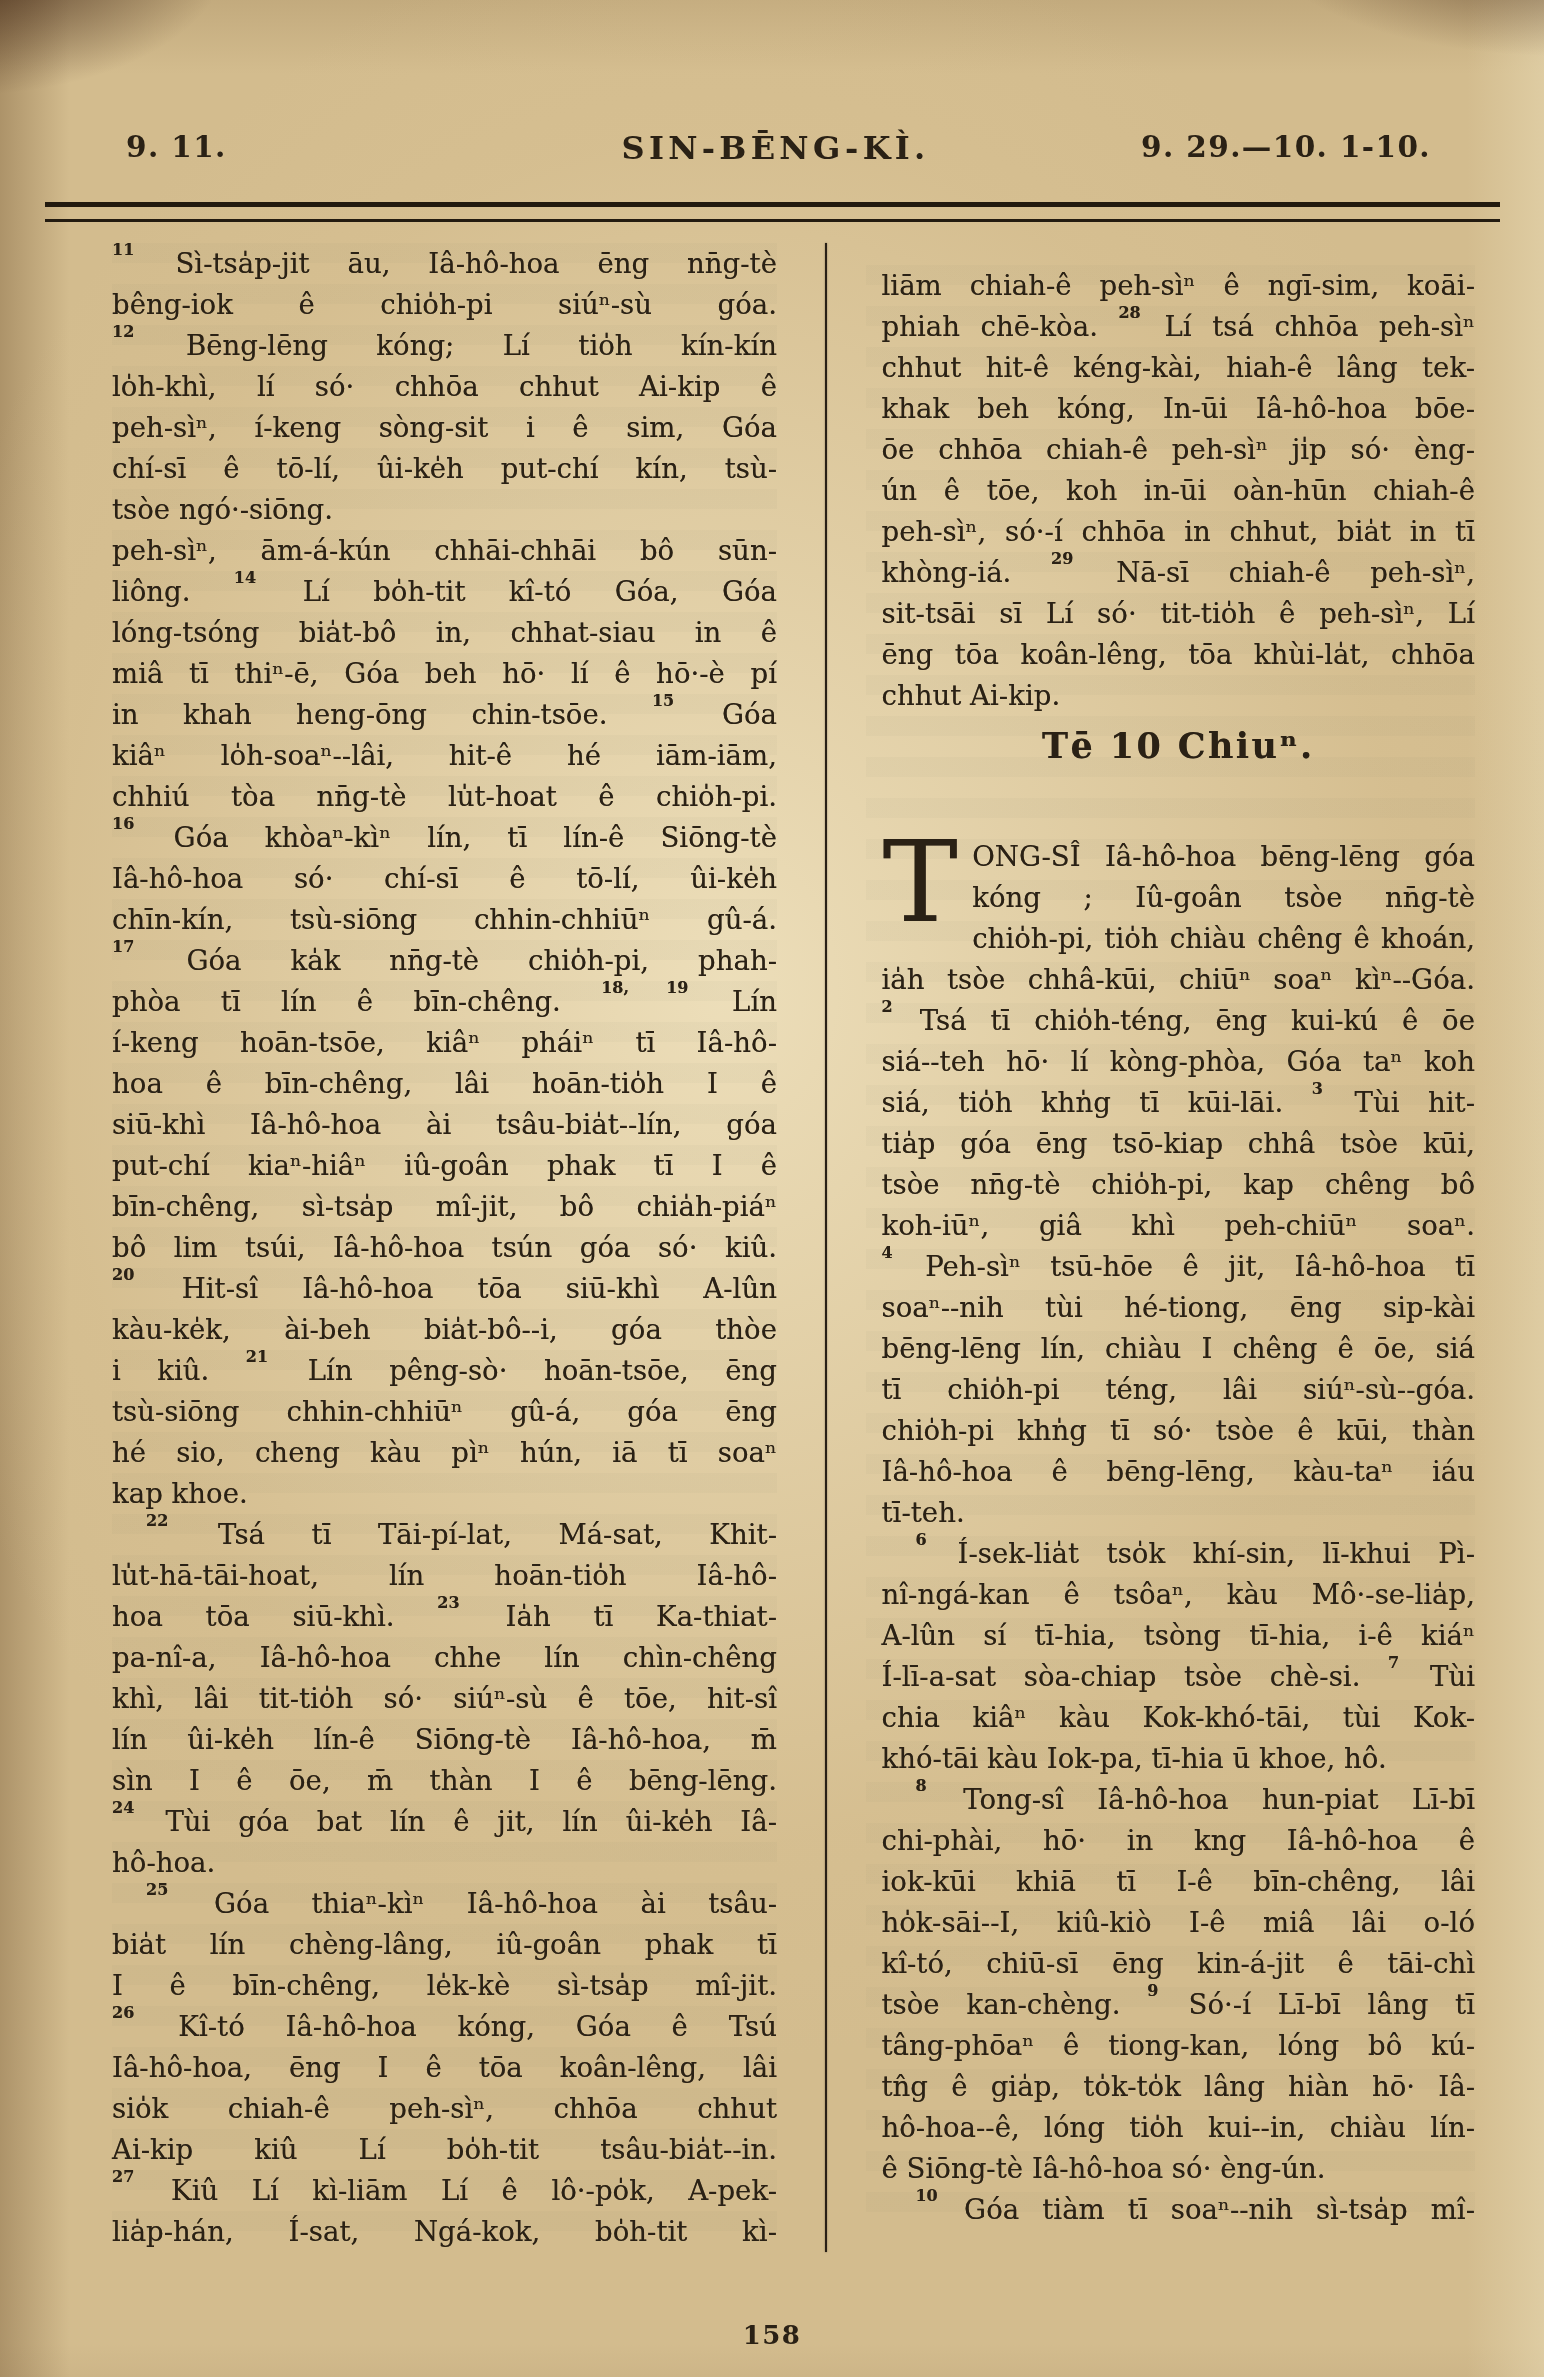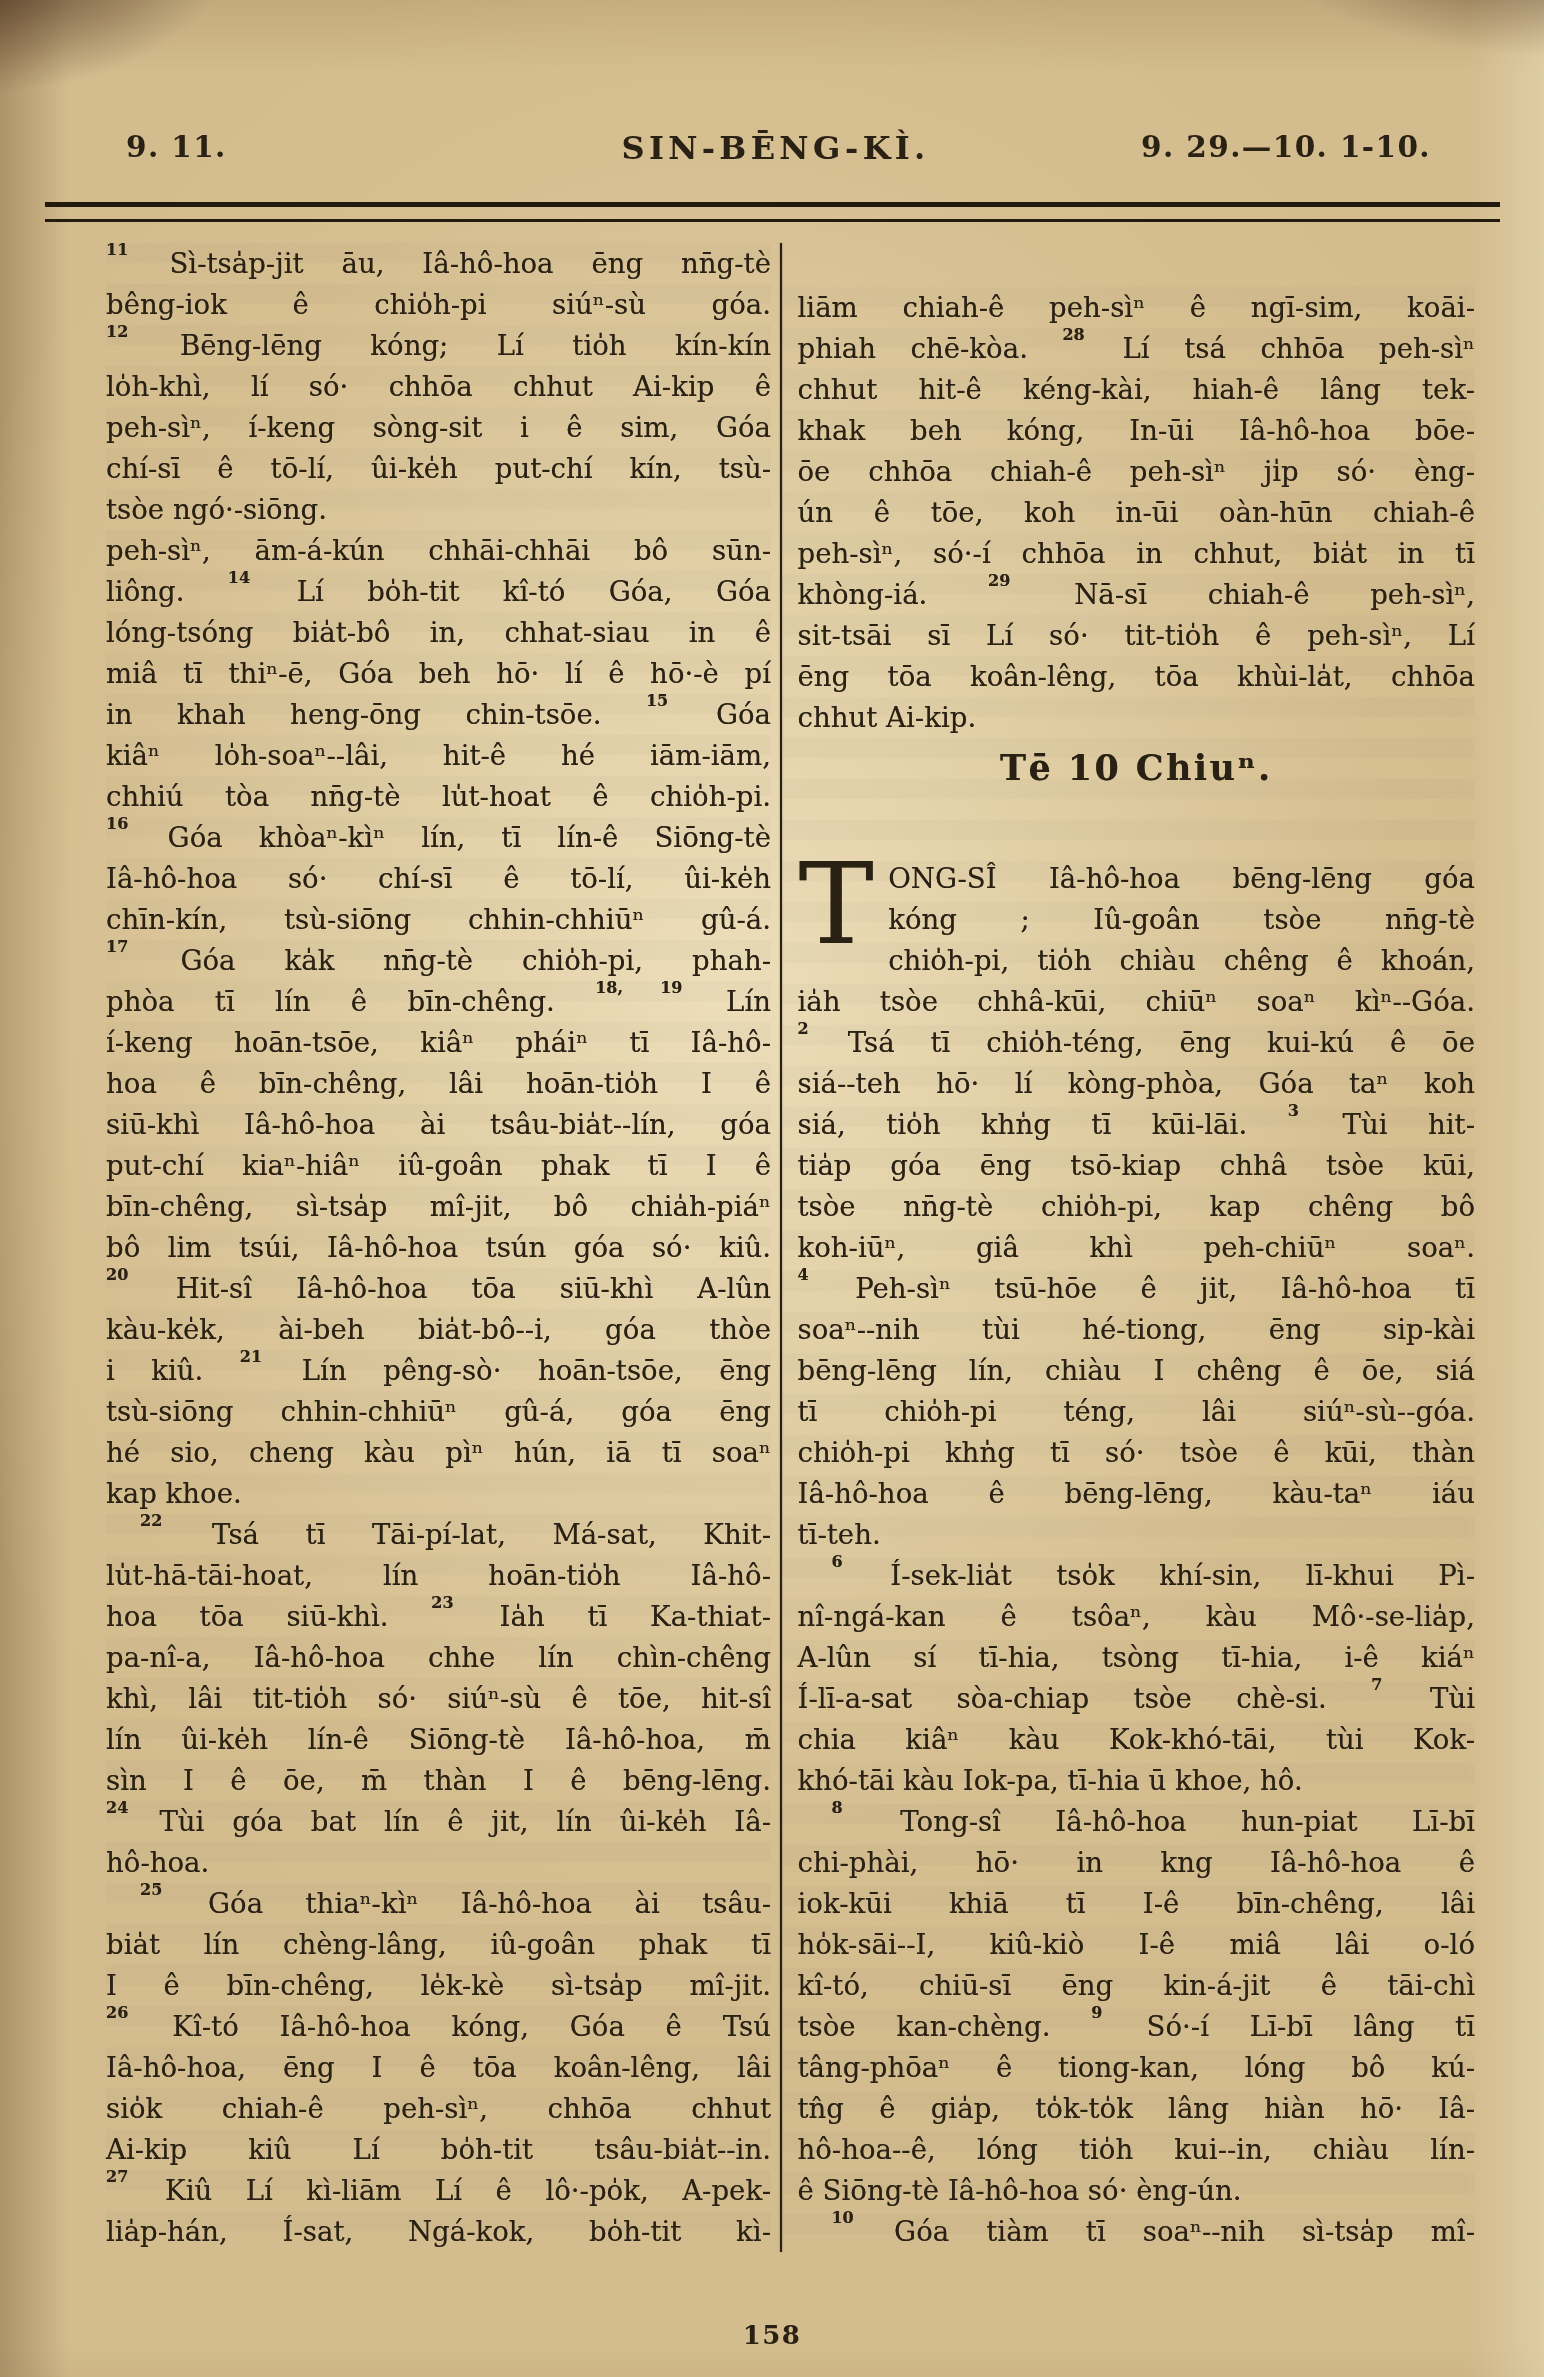--- a/index.html
+++ b/index.html
@@ -16,22 +16,22 @@
       linear-gradient(90deg, rgba(110,80,45,0.38), rgba(0,0,0,0) 4.5%, rgba(0,0,0,0) 95%, rgba(232,218,180,0.55)),
       linear-gradient(0deg, rgba(125,95,55,0.28), rgba(0,0,0,0) 5%),
       linear-gradient(180deg, rgba(120,90,50,0.18), rgba(0,0,0,0) 3%);
   }
   .header{position:absolute;top:129px;left:0;right:0;padding:0 113px 0 119px;font-weight:700;margin-left:7px;}
   .header .ref{font-size:29.5px;letter-spacing:1.4px;}
   .header .ref.right{position:absolute;right:113px;top:0;}
   .header .title{position:absolute;left:0;right:0;top:0;text-align:center;font-size:32px;letter-spacing:4.3px;}
   .rule-double{position:absolute;left:45px;right:44px;top:202px;height:12.4px;
     border-top:5.2px solid #221a0f;border-bottom:3.8px solid #231b10;}
-  .columns{position:absolute;top:243px;left:106px;right:69px;display:flex;align-items:flex-end;
-    text-shadow:0 0 0.5px rgba(43,33,18,0.55);}
+  .columns{position:absolute;top:243px;left:112px;right:69px;display:flex;align-items:center;
+    text-shadow:0 0 0.5px rgba(43,33,18,0.55);gap:39px;}
   .col{font-size:27.6px;line-height:41px;
     background-image:repeating-linear-gradient(180deg, rgba(112,116,92,0.045) 0 20px, rgba(0,0,0,0) 20px 41px);}
   .col.left{width:665px;}
   .divider{width:2.9px;align-self:stretch;background:#292016;margin-left:8.6px;box-shadow:0 0 1.4px rgba(41,32,22,.7);}
   .col.right{flex:1 1 auto;padding-left:15px;}
   .para{margin:0;}
   .line{text-align:justify;text-align-last:justify;}
   .line.end{text-align-last:auto;}
   .line.indent{text-indent:34px;}
   sup.v{font-size:0.58em;line-height:0;position:relative;top:-0.5em;font-weight:700;padding-right:3.3px;}

